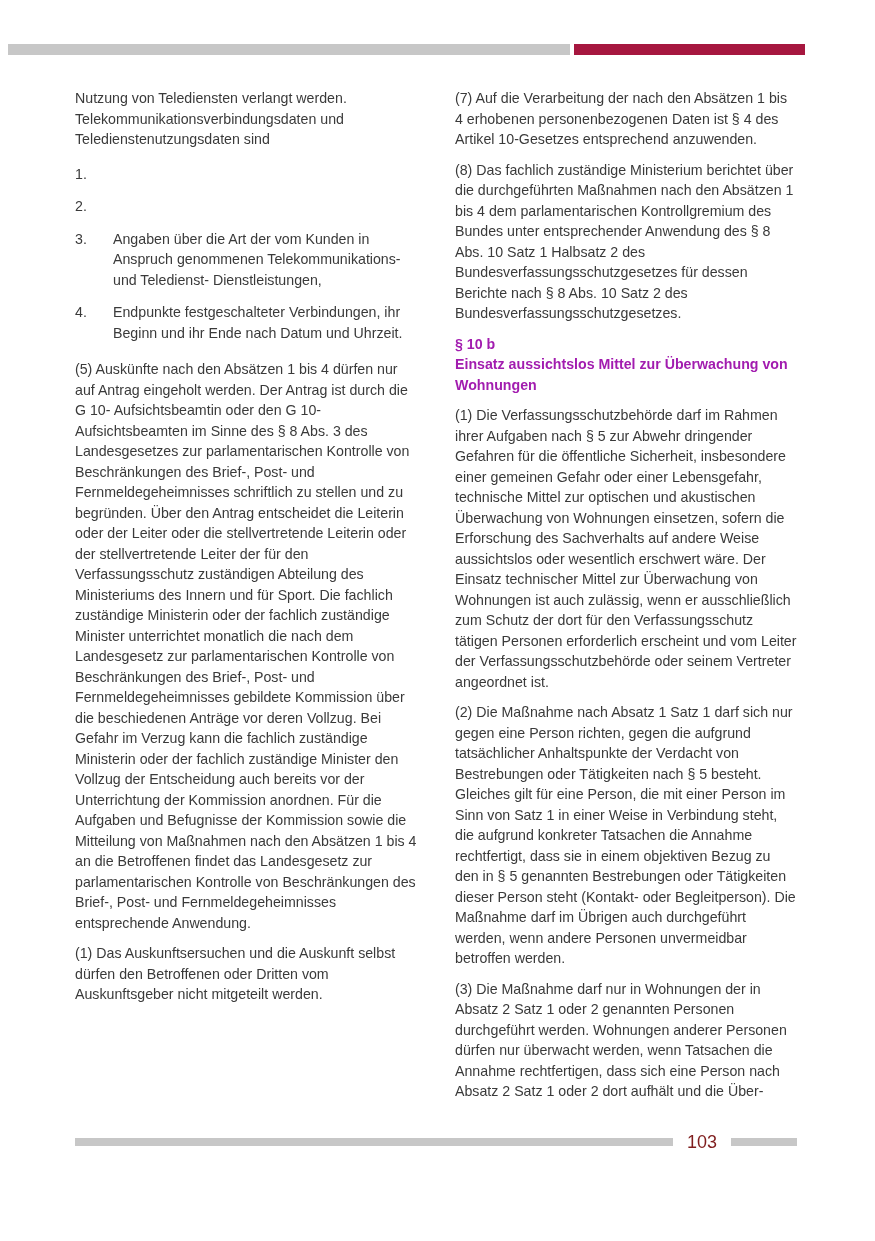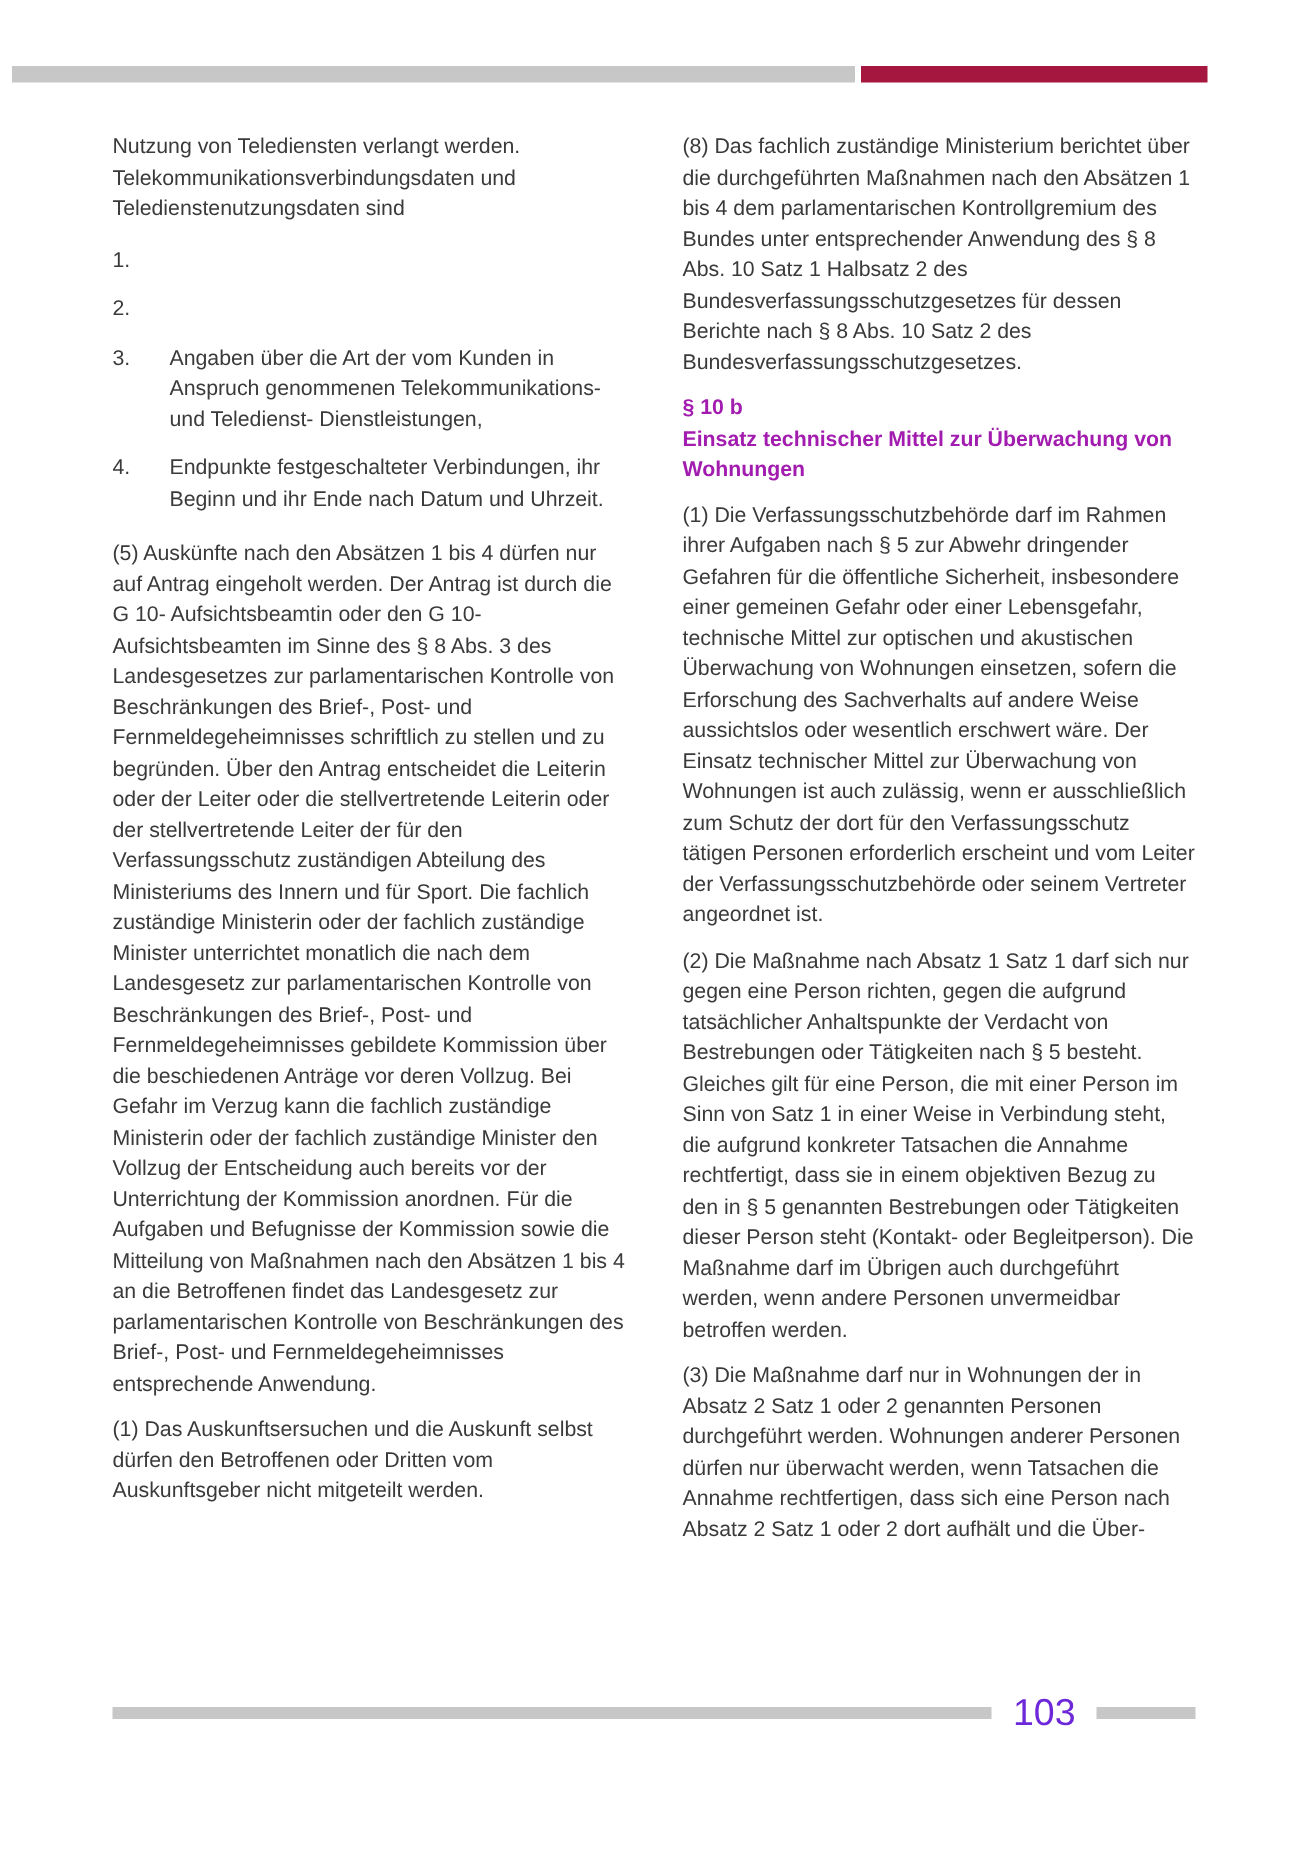--- a/index.html
+++ b/index.html
@@ -74,22 +74,22 @@
     align-items: center;
     gap: 14px;
   }
   .fbar {
     height: 8px;
     background: #c7c7c7;
   }
   .fbar.long { flex: 1; }
   .fbar.short { width: 66px; }
   .pagenum {
-    font-size: 25px;
-    color: #6d28d9;
+    font-size: 18px;
+    color: #7f1d1d;
     line-height: 22px;
   }
 </style>
 </head>
 <body>
 
 <div class="page">
 
   <div class="top-rule">
     <div class="rule-gray"></div>
@@ -116,25 +116,26 @@
           <span class="num">4.</span>
           <span class="litext">Endpunkte festgeschalteter Verbindungen, ihr Beginn und ihr Ende nach Datum und Uhrzeit.</span>
         </div>
       </div>
 
       <p>(5) Auskünfte nach den Absätzen 1 bis 4 dürfen nur auf Antrag eingeholt werden. Der Antrag ist durch die G 10- Aufsichtsbeamtin oder den G 10-Aufsichtsbeamten im Sinne des § 8 Abs. 3 des Landesgesetzes zur parlamentarischen Kontrolle von Beschränkungen des Brief-, Post- und Fernmeldegeheimnisses schriftlich zu stellen und zu begründen. Über den Antrag entscheidet die Leiterin oder der Leiter oder die stellvertretende Leiterin oder der stellvertretende Leiter der für den Verfassungsschutz zuständigen Abteilung des Ministeriums des Innern und für Sport. Die fachlich zuständige Ministerin oder der fachlich zuständige Minister unterrichtet monatlich die nach dem Landesgesetz zur parlamentarischen Kontrolle von Beschränkungen des Brief-, Post- und Fernmeldegeheimnisses gebildete Kommission über die beschiedenen Anträge vor deren Vollzug. Bei Gefahr im Verzug kann die fachlich zuständige Ministerin oder der fachlich zuständige Minister den Vollzug der Entscheidung auch bereits vor der Unterrichtung der Kommission anordnen. Für die Aufgaben und Befugnisse der Kommission sowie die Mitteilung von Maßnahmen nach den Absätzen 1 bis 4 an die Betroffenen findet das Landesgesetz zur parlamentarischen Kontrolle von Beschränkungen des Brief-, Post- und Fernmeldegeheimnisses entsprechende Anwendung.</p>
       <p>(1) Das Auskunftsersuchen und die Auskunft selbst dürfen den Betroffenen oder Dritten vom Auskunftsgeber nicht mitgeteilt werden.</p>
     </div>
 
     <div class="col">
+      <p>(7) Auf die Verarbeitung der nach den Absätzen 1 bis 4 erhobenen personenbezogenen Daten ist § 4 des Artikel 10-Gesetzes entsprechend anzuwenden.</p>
       <p>(8) Das fachlich zuständige Ministerium berichtet über die durchgeführten Maßnahmen nach den Absätzen 1 bis 4 dem parlamentarischen Kontrollgremium des Bundes unter entsprechender Anwendung des § 8 Abs. 10 Satz 1 Halbsatz 2 des Bundesverfassungsschutzgesetzes für dessen Berichte nach § 8 Abs. 10 Satz 2 des Bundesverfassungsschutzgesetzes.</p>
 
       <div class="section-heading">
         <span class="sec-num">§ 10 b</span>
-        <span class="sec-title">Einsatz technischer Mittel zur Überwachung von Wohnungen</span>
+        <span class="sec-title">Einsatz aussichtslos Mittel zur Überwachung von Wohnungen</span>
       </div>
 
       <p>(1) Die Verfassungsschutzbehörde darf im Rahmen ihrer Aufgaben nach § 5 zur Abwehr dringender Gefahren für die öffentliche Sicherheit, insbesondere einer gemeinen Gefahr oder einer Lebensgefahr, technische Mittel zur optischen und akustischen Überwachung von Wohnungen einsetzen, sofern die Erforschung des Sachverhalts auf andere Weise aussichtslos oder wesentlich erschwert wäre. Der Einsatz technischer Mittel zur Überwachung von Wohnungen ist auch zulässig, wenn er ausschließlich zum Schutz der dort für den Verfassungsschutz tätigen Personen erforderlich erscheint und vom Leiter der Verfassungsschutzbehörde oder seinem Vertreter angeordnet ist.</p>
       <p>(2) Die Maßnahme nach Absatz 1 Satz 1 darf sich nur gegen eine Person richten, gegen die aufgrund tatsächlicher Anhaltspunkte der Verdacht von Bestrebungen oder Tätigkeiten nach § 5 besteht. Gleiches gilt für eine Person, die mit einer Person im Sinn von Satz 1 in einer Weise in Verbindung steht, die aufgrund konkreter Tatsachen die Annahme rechtfertigt, dass sie in einem objektiven Bezug zu den in § 5 genannten Bestrebungen oder Tätigkeiten dieser Person steht (Kontakt- oder Begleitperson). Die Maßnahme darf im Übrigen auch durchgeführt werden, wenn andere Personen unvermeidbar betroffen werden.</p>
       <p>(3) Die Maßnahme darf nur in Wohnungen der in Absatz 2 Satz 1 oder 2 genannten Personen durchgeführt werden. Wohnungen anderer Personen dürfen nur überwacht werden, wenn Tatsachen die Annahme rechtfertigen, dass sich eine Person nach Absatz 2 Satz 1 oder 2 dort aufhält und die Über-</p>
     </div>
 
   </div>
 
   <div class="footer">

